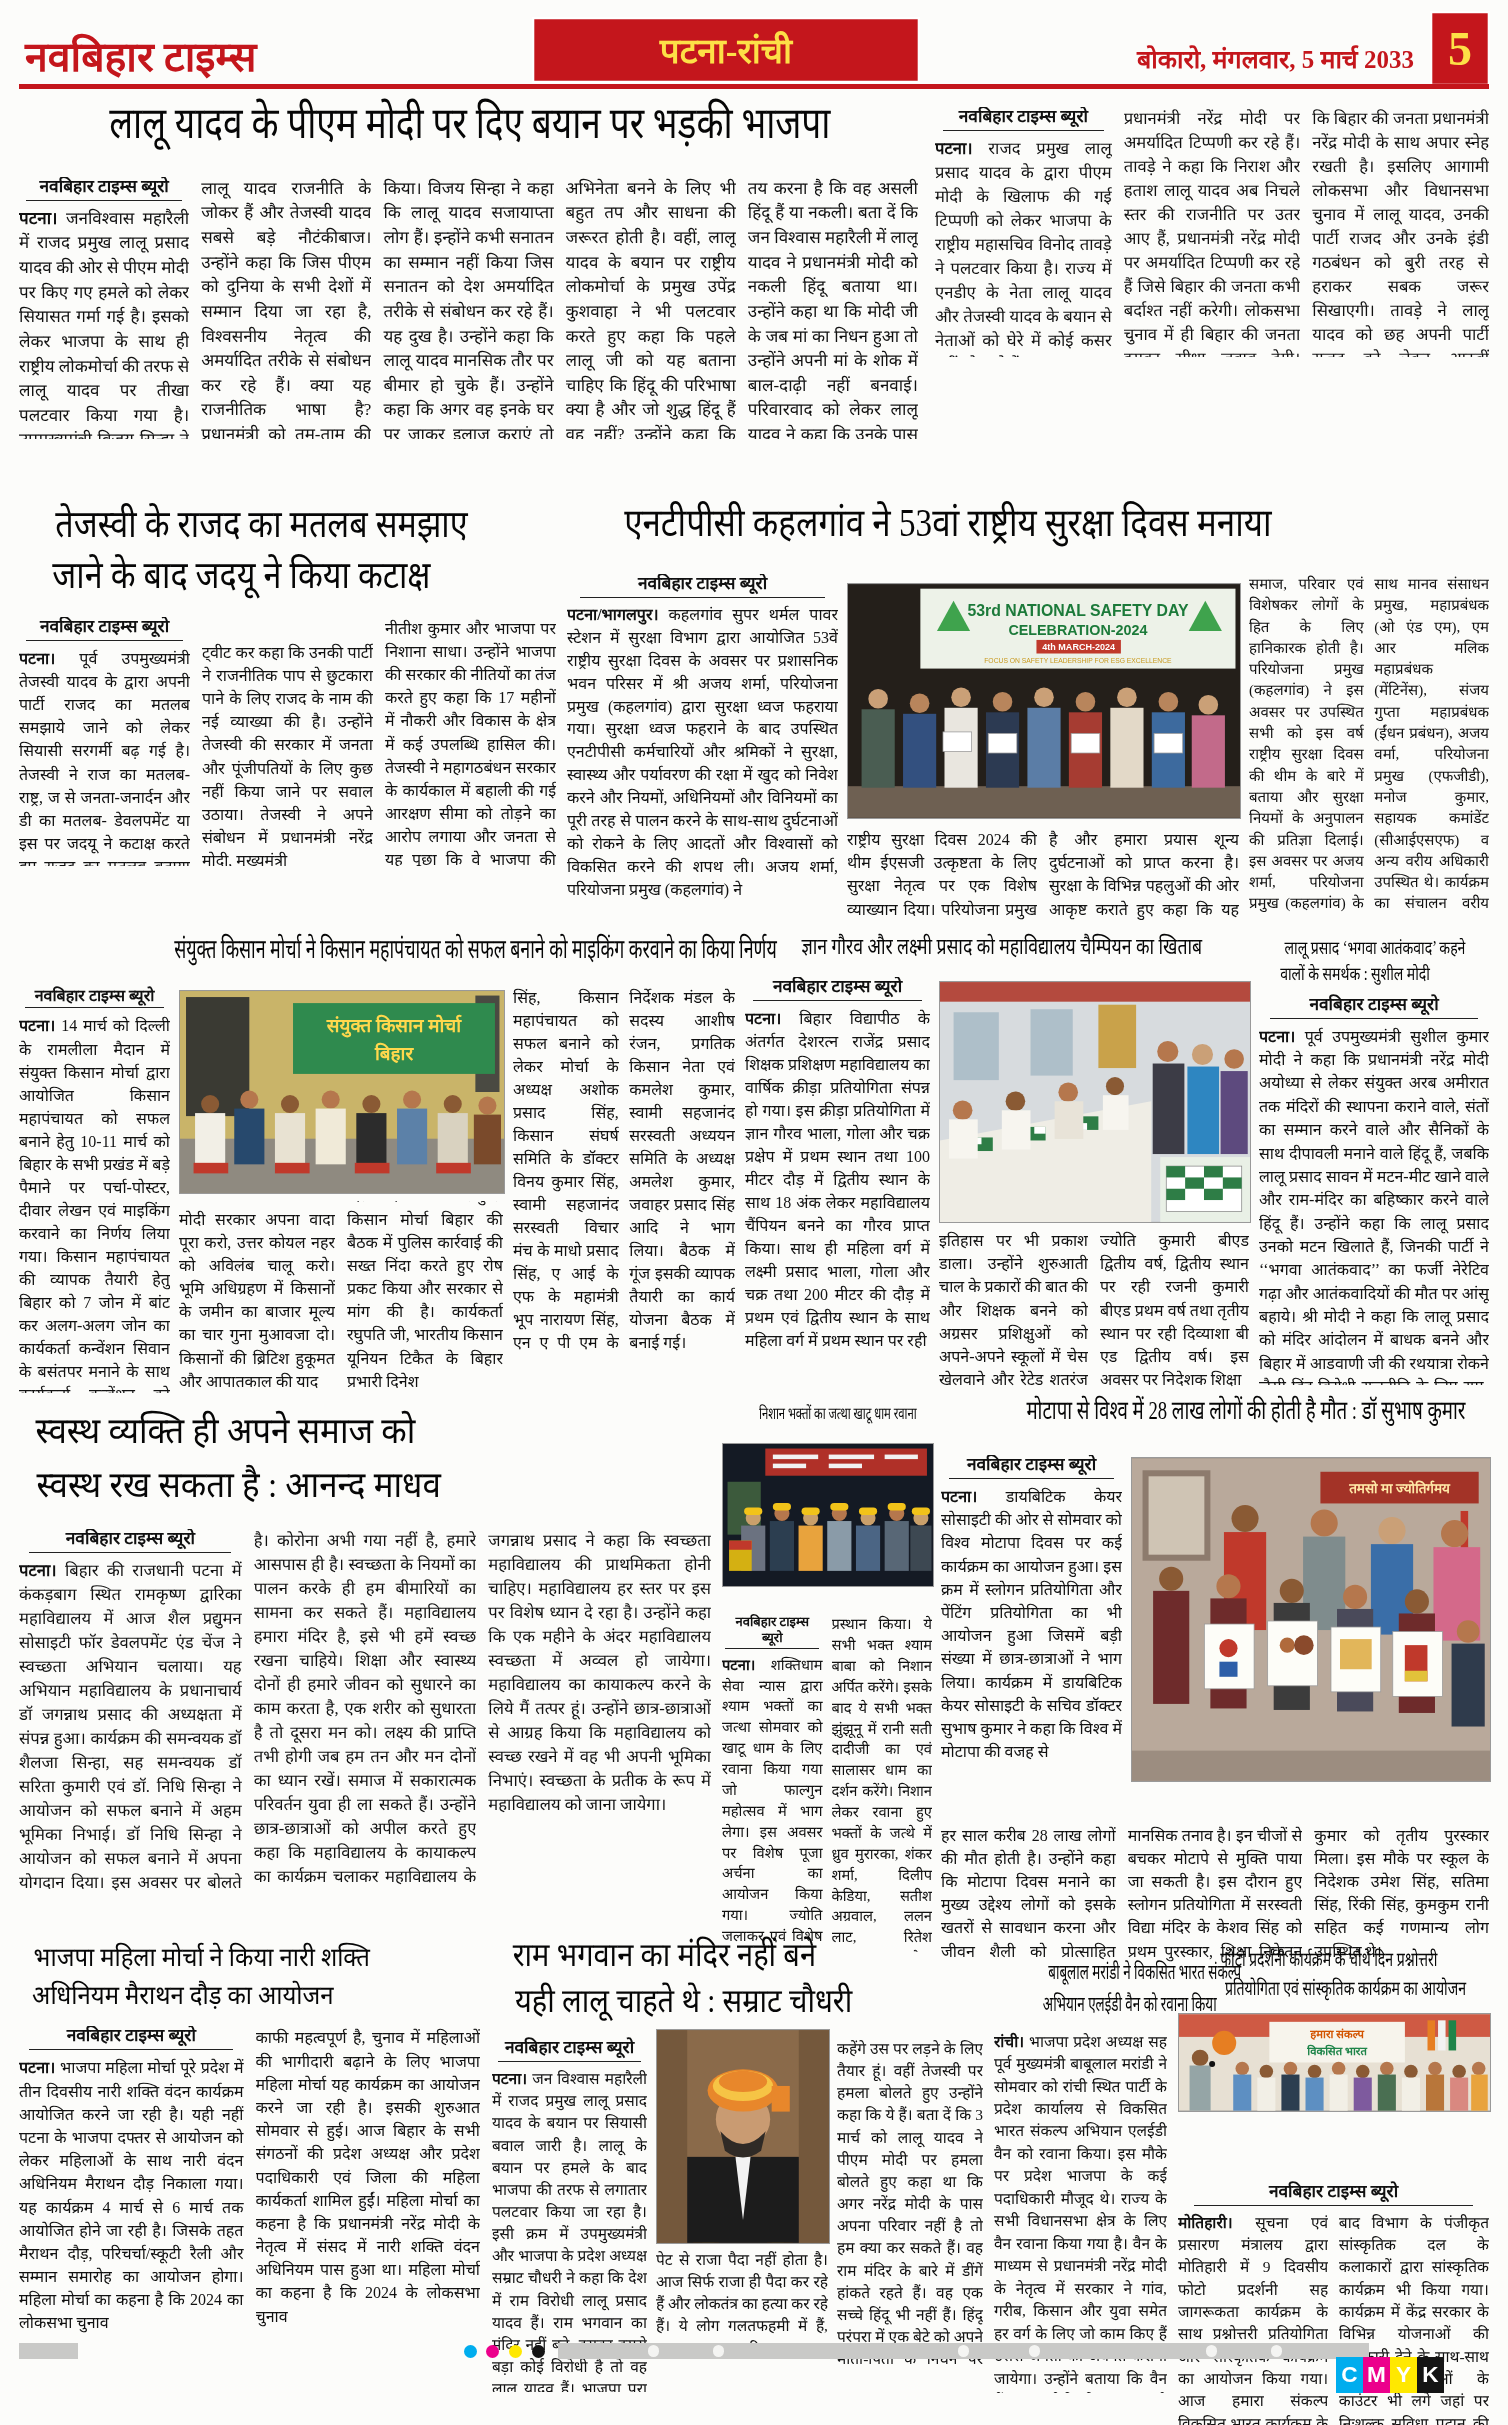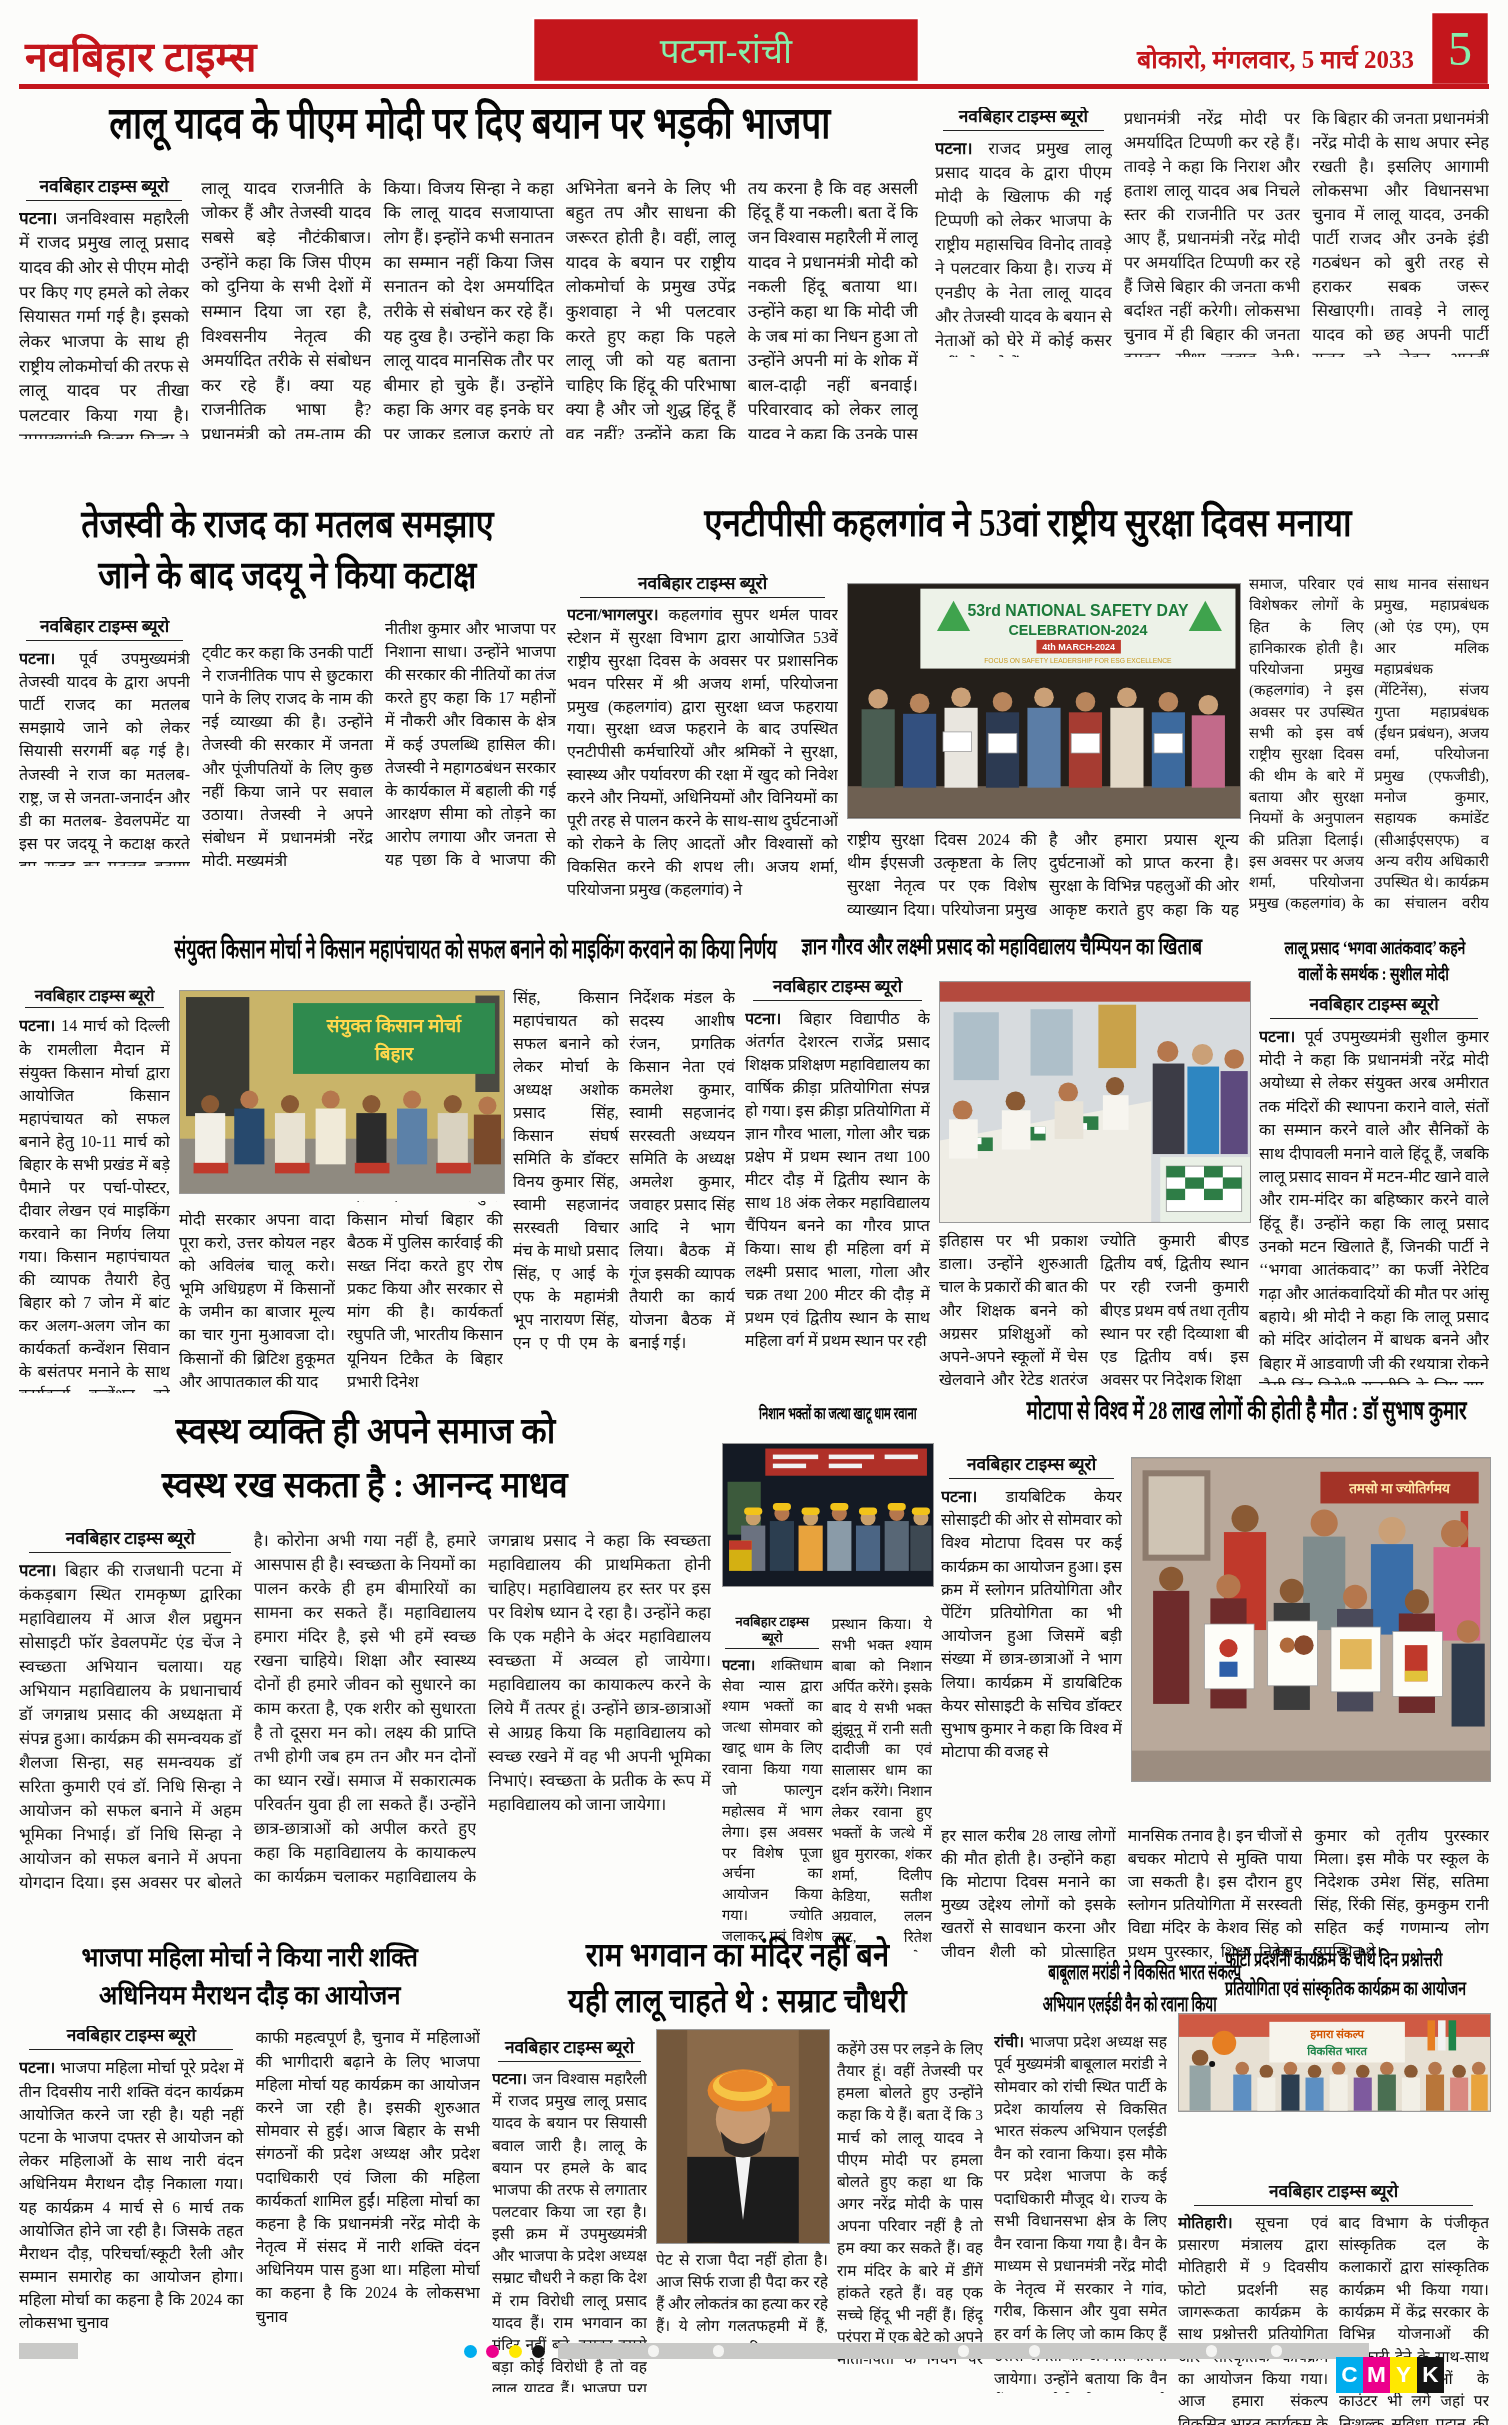--- a/index.html
+++ b/index.html
@@ -1,31 +1,31 @@
 <!DOCTYPE html>
 <html lang="hi" style="font-size:12px"><head>
 <meta charset="utf-8">
 <style>
   html,body{margin:0;padding:0;}
   body{
     width:1508px;height:2426px;position:relative;background:#fcfcfa;
     font-family:"Liberation Serif","DejaVu Serif",serif;color:#111;overflow:hidden;
   }
   .abs{position:absolute;}
-  .hl{font-weight:700;text-align:center;color:#060606;line-height:1.22;}
+  .hl{font-weight:400;color:#060606;line-height:1.22;}
   .hl .fit{display:inline-block;white-space:nowrap;transform-origin:center;}
   .byline{display:block;text-align:center;font-weight:700;font-size:17.3px;
     border-bottom:1.5px solid #222;padding:0 3px 2.3px;margin:0 auto 6px;width:88%;line-height:1.2;}
   .cols{display:flex;gap:12px;overflow:hidden;}
   .col{flex:1 1 0;font-size:17px;line-height:1.45;text-align:justify;overflow:hidden;}
   .lead{font-weight:700;}
   .photo{position:absolute;overflow:hidden;background:#777;border:0.8px solid #999;}
   .photo svg{display:block;width:100%;height:100%;}
   .mast-red{color:#c4161c;font-weight:700;}
-  .redbox{background:#c4161c;color:#86efac;font-weight:400;display:flex;align-items:center;justify-content:center;}
+  .redbox{background:#c4161c;color:#fde047;font-weight:700;display:flex;align-items:center;justify-content:center;}
   .cmykbox{width:27px;height:36px;display:flex;align-items:center;justify-content:center;
     color:#fff;font-family:"Liberation Sans",sans-serif;font-weight:700;font-size:22.6px;float:left;}
   .bardot{position:absolute;top:2.3px;width:11.3px;height:11.3px;border-radius:50%;background:#f4f4f2;}
   .regdot{position:absolute;width:13px;height:13px;border-radius:50%;}
 </style>
 </head>
 <body>
 
 <div class="abs mast-red" style="left:25px;top:27px;font-size:41px;">नवबिहार टाइम्स</div>
 <div class="abs redbox" style="left:532px;top:16.6px;width:388px;height:66px;font-size:35px;box-shadow:inset 0 0 0 2.3px #fff, inset 0 0 0 4.5px #c4161c;">पटना-रांची</div>

